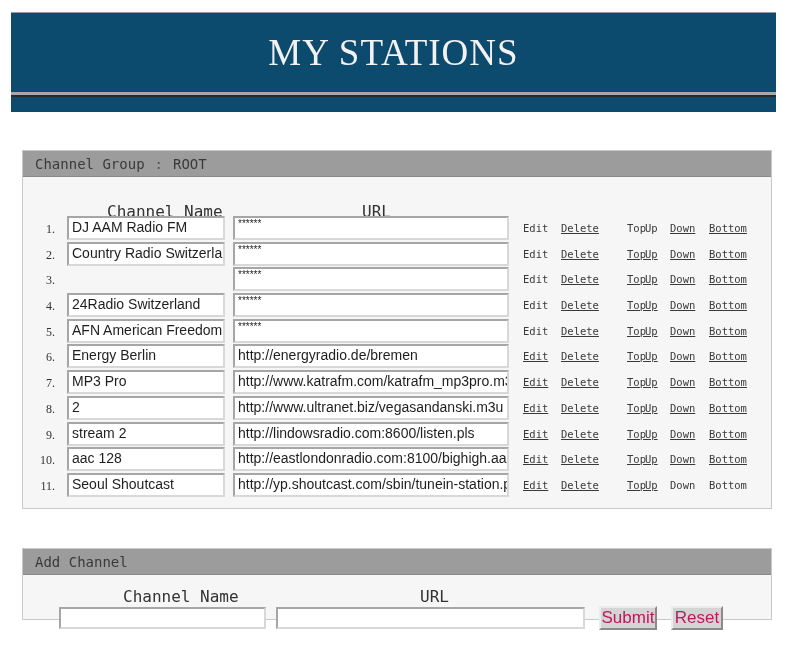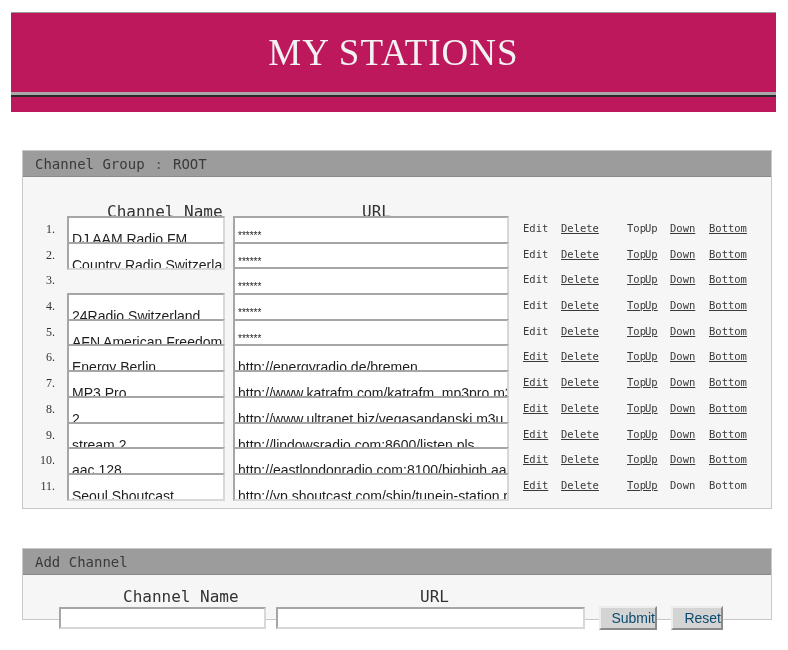--- a/index.html
+++ b/index.html
@@ -1,21 +1,21 @@
 <!DOCTYPE html>
 <html><head>
 <meta charset="utf-8">
 <style>
   * { box-sizing: border-box; margin: 0; padding: 0; }
   html, body { width: 788px; height: 650px; background: #ffffff; overflow: hidden; }
   body { position: relative; font-family: "Liberation Sans", sans-serif; color: #222; }
 
   .banner {
     position: absolute; left: 11px; top: 12px; width: 765px; height: 100px;
-    background: #be185d; border-top: 1px solid #9a9a9a;
+    background: #0c4a6e; border-top: 1px solid #9a9a9a;
   }
   .banner-title {
     position: absolute; left: 0; right: 0; top: 18px; text-align: center;
     font-family: "Liberation Serif", "DejaVu Serif", serif; font-size: 37px;
     color: #f2f2f2; letter-spacing: 1px;
   }
   .banner-line-light { position: absolute; left: 0; right: 0; top: 79px; height: 3px; background: #a8a8a8; }
   .banner-line-dark { position: absolute; left: 0; right: 0; top: 82px; height: 2px; background: #2a2a2a; }
 
   .panel {
@@ -37,21 +37,21 @@
   .rows { position: absolute; left: 0; top: 65px; width: 100%; }
   .row { position: relative; height: 25.7px; }
   .row-num {
     position: absolute; left: 12px; width: 20px; top: 6px; text-align: right;
     font-family: "Liberation Serif", serif; font-size: 12px; color: #333;
   }
   .field {
     position: absolute; height: 24px; top: 0;
     background: #fff; border: 2px solid #a6a6a6; border-right-color: #d8d8d8; border-bottom-color: #d8d8d8;
     font-family: "Liberation Sans", sans-serif; font-size: 14px; color: #1e1e1e;
-    padding: 12px 3px; white-space: nowrap; overflow: hidden; line-height: 18px;
+    padding: 0 3px; white-space: nowrap; overflow: hidden; line-height: 18px;
   }
   .field.name { left: 44px; width: 158px; }
   .field.url { left: 210px; width: 276px; }
   .field.masked { font-size: 10px; line-height: 12px; }
   .actions { position: absolute; left: 500px; top: 6px; }
   .act {
     position: absolute; font-family: "DejaVu Sans Mono", "Liberation Mono", monospace;
     font-size: 10.5px; color: #3a3a3a; white-space: nowrap; cursor: pointer;
   }
   .act.link { text-decoration: underline; }
@@ -60,22 +60,22 @@
 
   .add-panel { top: 548px; height: 72px; }
   .add-field {
     position: absolute; height: 22px; background: #fff;
     border: 2px solid #a6a6a6; border-right-color: #d8d8d8; border-bottom-color: #d8d8d8;
     font-family: "Liberation Sans", sans-serif; font-size: 13px;
   }
   .btn {
     position: absolute; height: 24px; background: #d4d4d4;
     border: 2px solid #ececec; border-right-color: #8a8a8a; border-bottom-color: #8a8a8a;
-    font-family: "Liberation Sans", sans-serif; font-size: 14px; color: #0c4a6e;
-    text-align: right; line-height: 20px; cursor: pointer;
+    font-family: "Liberation Sans", sans-serif; font-size: 17px; color: #be185d;
+    text-align: center; line-height: 20px; cursor: pointer;
   }
 </style>
 </head>
 <body>
 
 <div class="banner">
   <div class="banner-title">MY STATIONS</div>
   <div class="banner-line-light"></div>
   <div class="banner-line-dark"></div>
 </div>

